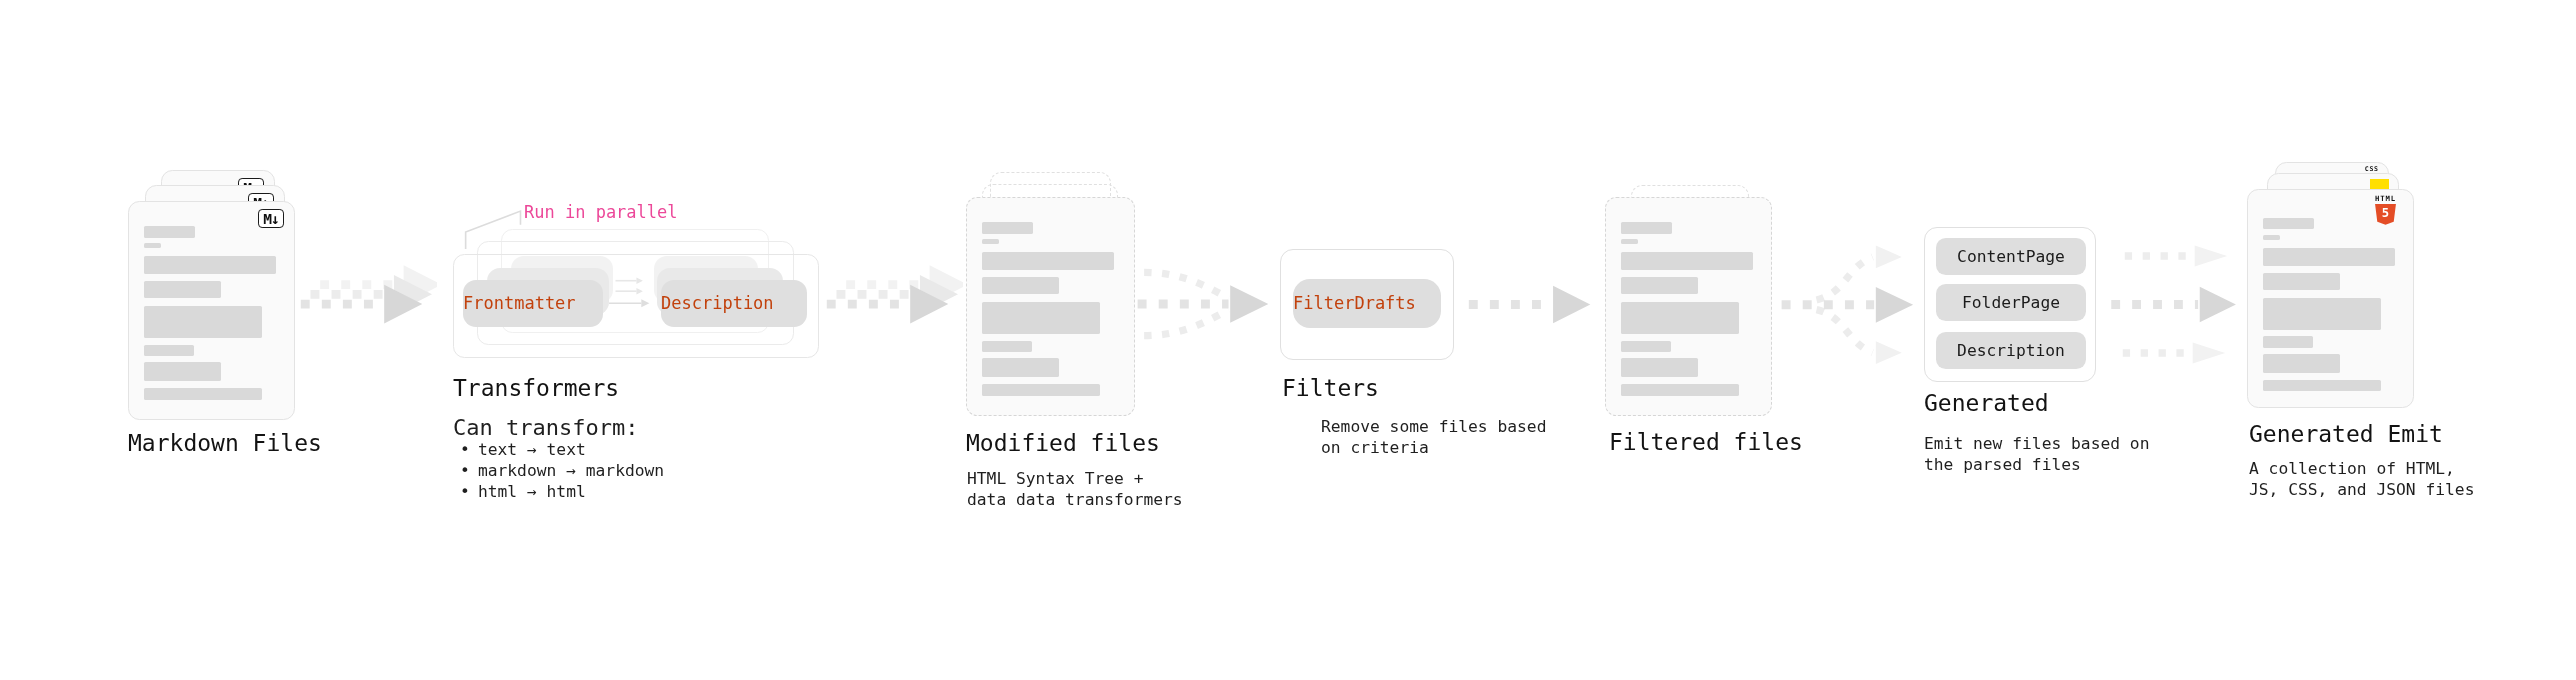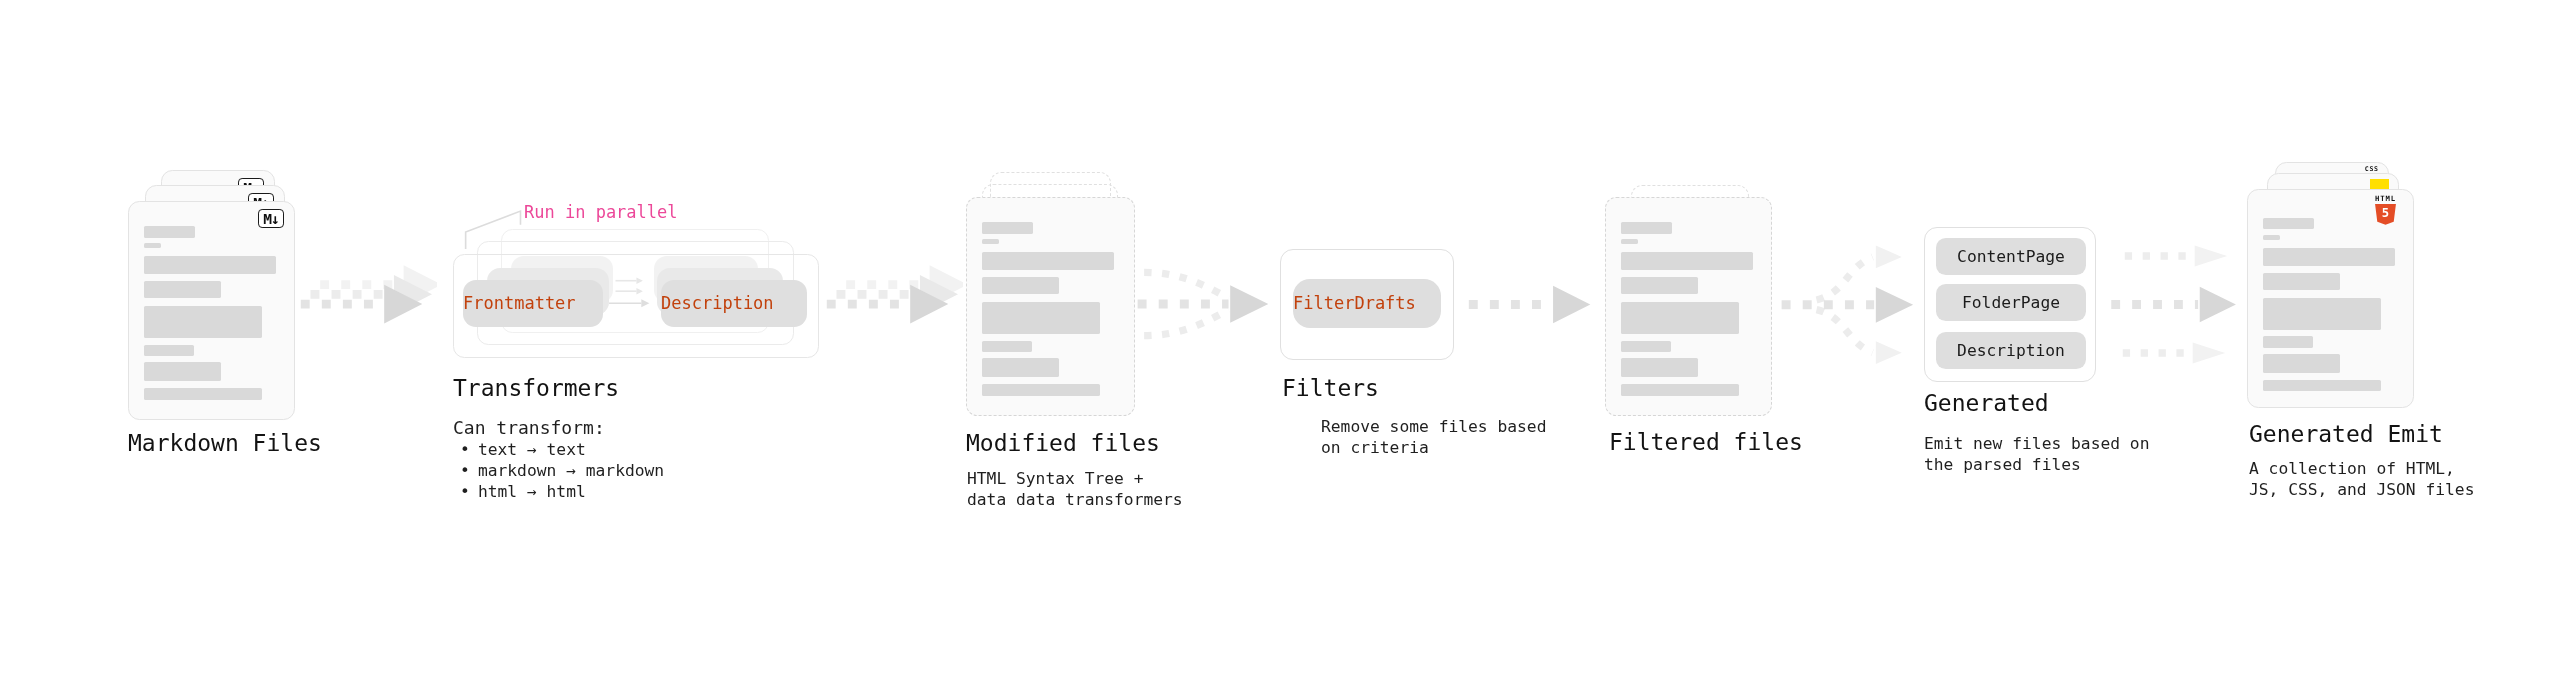--- a/index.html
+++ b/index.html
@@ -43,21 +43,21 @@
         text-align:left;}
   .pill.ghost1{background:#e9e9e9;}
   .pill.ghost2{background:#f2f2f2;}
   .pill-sm{position:absolute;width:150px;height:37px;border-radius:9.8px;background:#dedede;
            color:#1b1b1b;font-size:16.3px;line-height:37px;text-align:center;}
   .wbox{position:absolute;border:1.6px solid #e0e0e0;border-radius:13px;background:#ffffff;box-sizing:border-box;}
 
   
   .stage-label{position:absolute;font-size:23px;line-height:24.4px;color:#131313;white-space:nowrap;}
   .caption{position:absolute;font-size:16.3px;line-height:21px;color:#1f1f1f;white-space:pre-line;}
-  .caption-title{position:absolute;font-size:18px;line-height:21px;color:#1f1f1f;white-space:nowrap;}
+  .caption-title{position:absolute;font-size:22px;line-height:21px;color:#1f1f1f;white-space:nowrap;}
   .bullets{position:absolute;list-style:none;margin:0;padding:0;font-size:16.3px;line-height:21px;color:#1f1f1f;}
   .bullets li{display:flex;gap:8.1px;white-space:nowrap;}
   .annotation{position:absolute;font-size:17px;color:#ec4899;white-space:nowrap;}
   .arrow-svg{position:absolute;display:block;}
 </style>
 </head>
 <body>
 
 <div class="canvas">
 

